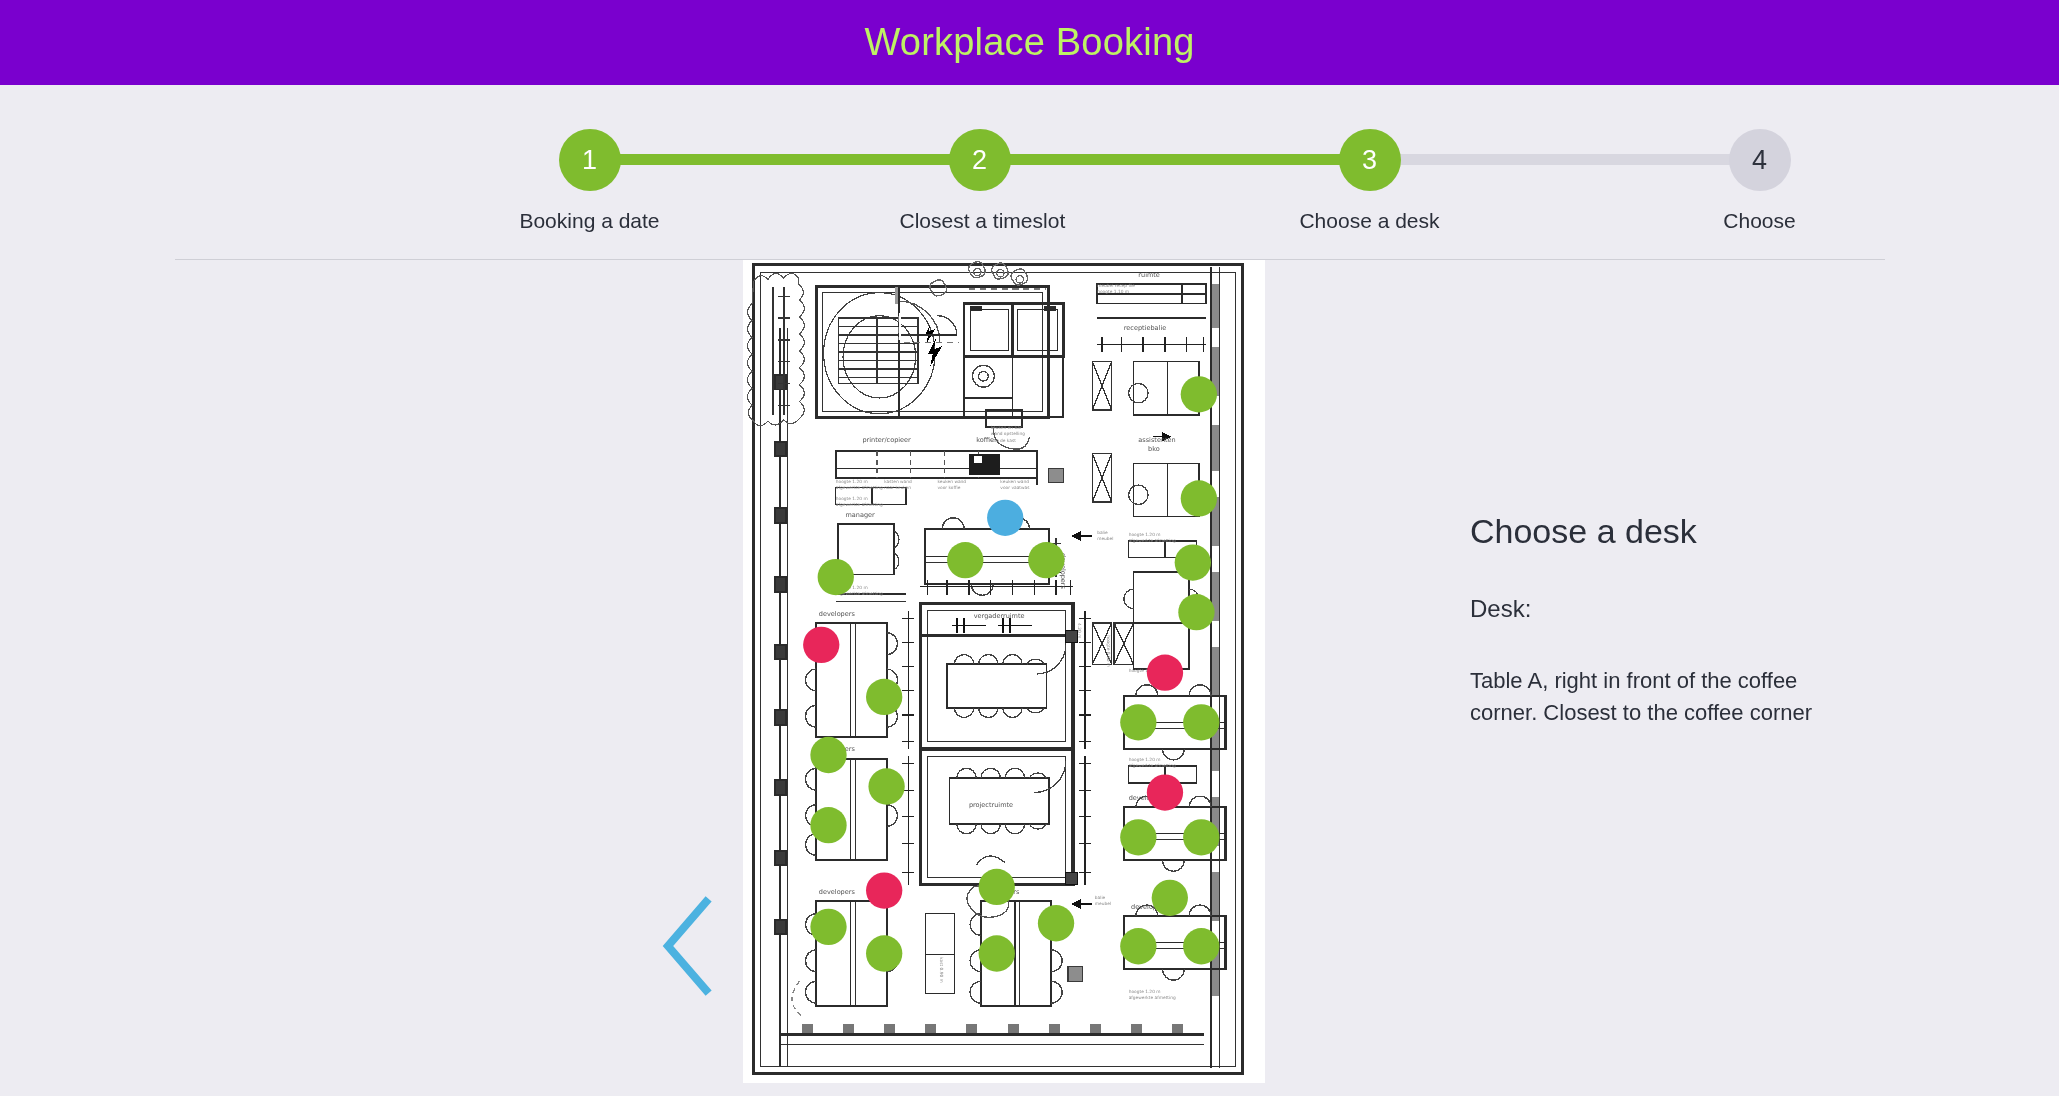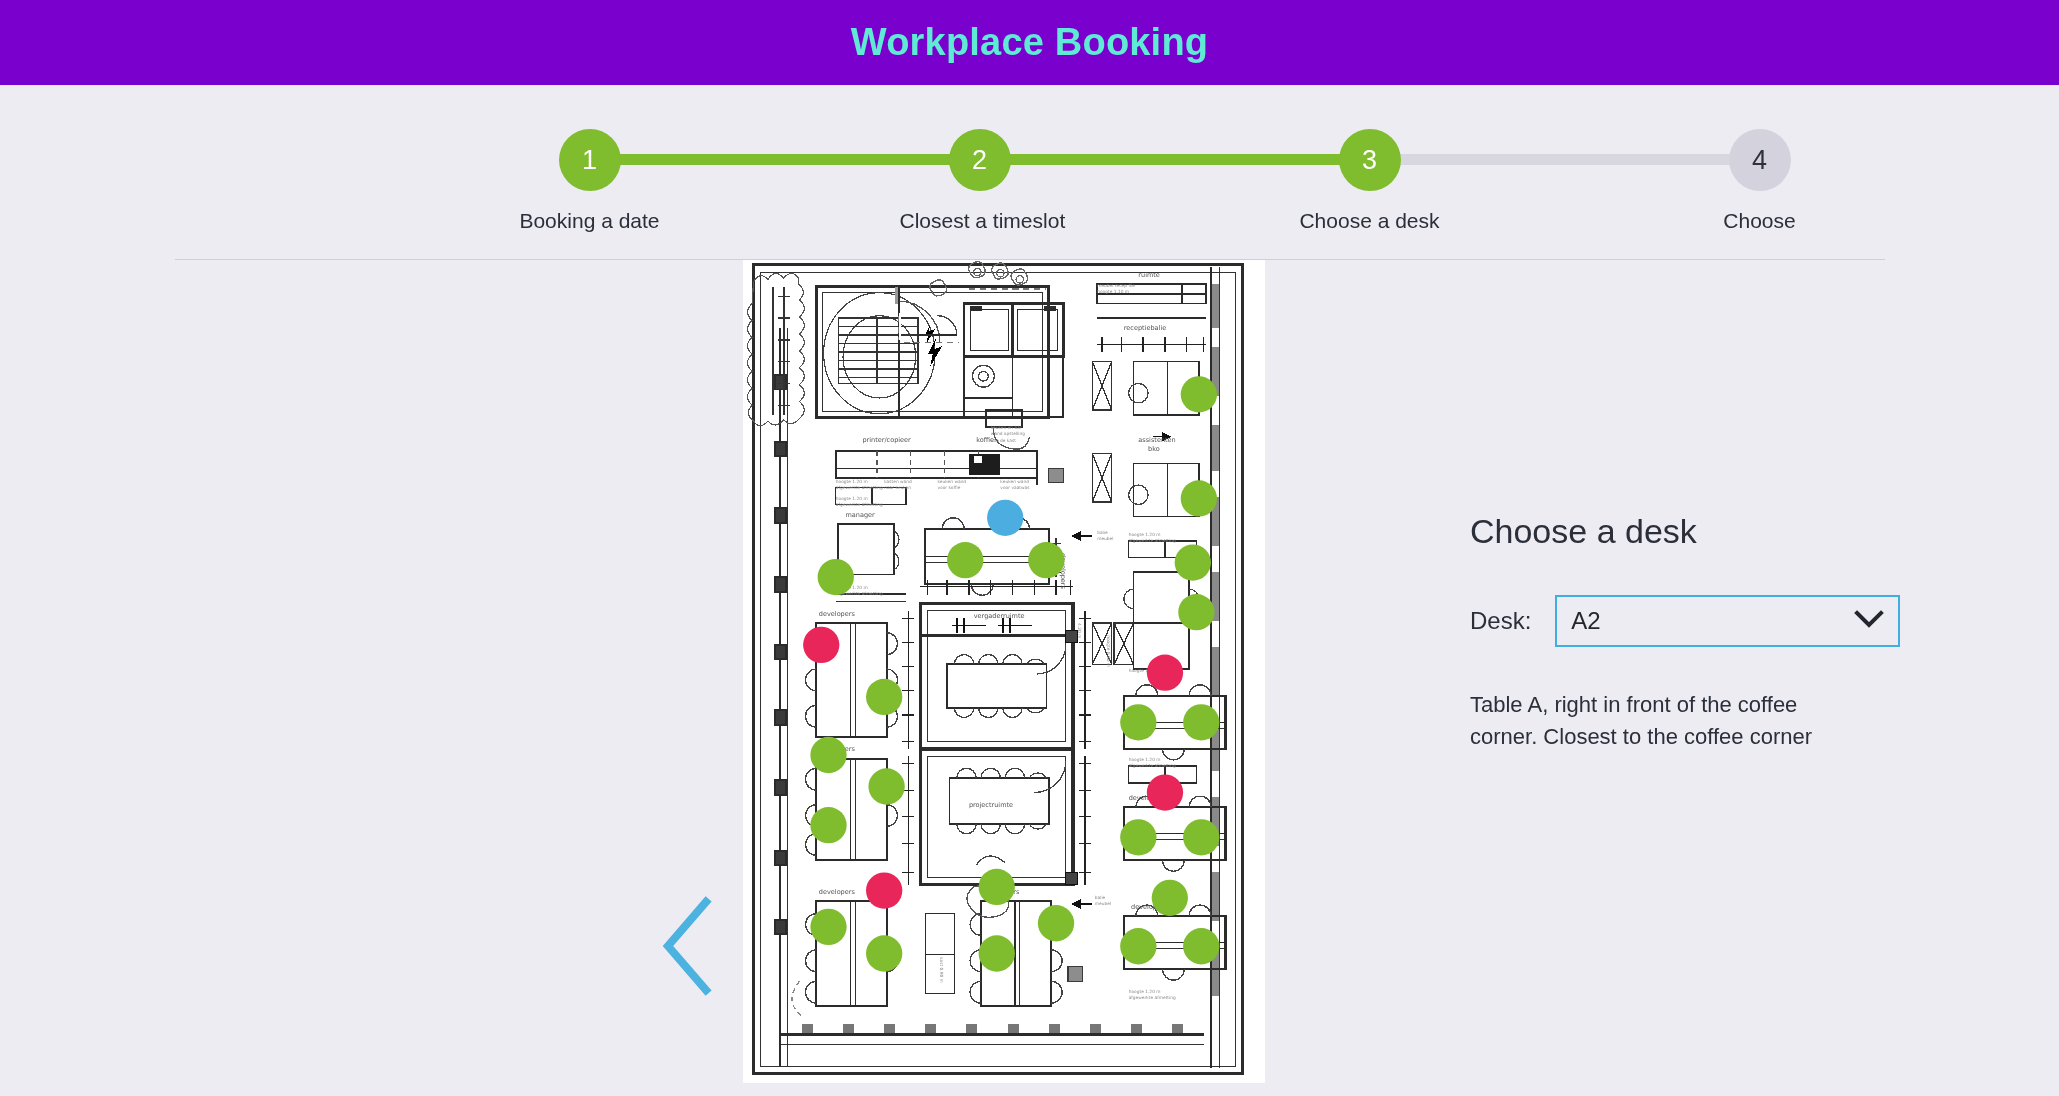--- a/index.html
+++ b/index.html
@@ -14,23 +14,23 @@
 
   
   .app-header {
     height: 85px;
     background: #7a00ce;
     display: flex;
     align-items: center;
     justify-content: center;
   }
   .app-header .title {
-    color: #5eead4;
+    color: #bef264;
     font-size: 38px;
-    font-weight: 700;
+    font-weight: 400;
     letter-spacing: .2px;
   }
 
   
   .stepper-wrap {
     padding: 44px 0 0 0;
   }
   .stepper {
     position: relative;
     width: 1240px;
@@ -123,21 +123,21 @@
     color: #2b2f3a;
   }
   .desk-row {
     margin-top: 44px;
     display: flex;
     align-items: center;
   }
   .desk-row .lbl {
     font-size: 24px;
     color: #2b2f3a;
-    margin-right: 24px;
+    margin-right: 36px;
   }
   .select-box {
     position: relative;
     width: 345px;
     height: 52px;
     border: 2px solid #41aede;
     background: #edecf2;
     display: flex;
     align-items: center;
     padding: 0 14px;
@@ -660,26 +660,18 @@
           <circle cx="378" cy="567" r="15" class="marker free"></circle>
         </g>
     </svg>
   </div>
 
   <div class="panel">
     <h2>Choose a desk</h2>
 
     <div class="desk-row">
       <div class="lbl">Desk:</div>
-      <div class="select-box">
-        <span class="val">A2</span>
-        <span class="chev">
-          <svg width="30" height="20" viewBox="0 0 30 20">
-            <polyline points="3,4 15,16 27,4" fill="none" stroke="#23262e" stroke-width="4" stroke-linecap="square" stroke-linejoin="miter"></polyline>
-          </svg>
-        </span>
-      </div>
     </div>
 
     <div class="desc">Table A, right in front of the coffee corner. Closest to the coffee corner</div>
   </div>
 
 </div>
 
 </body></html>

